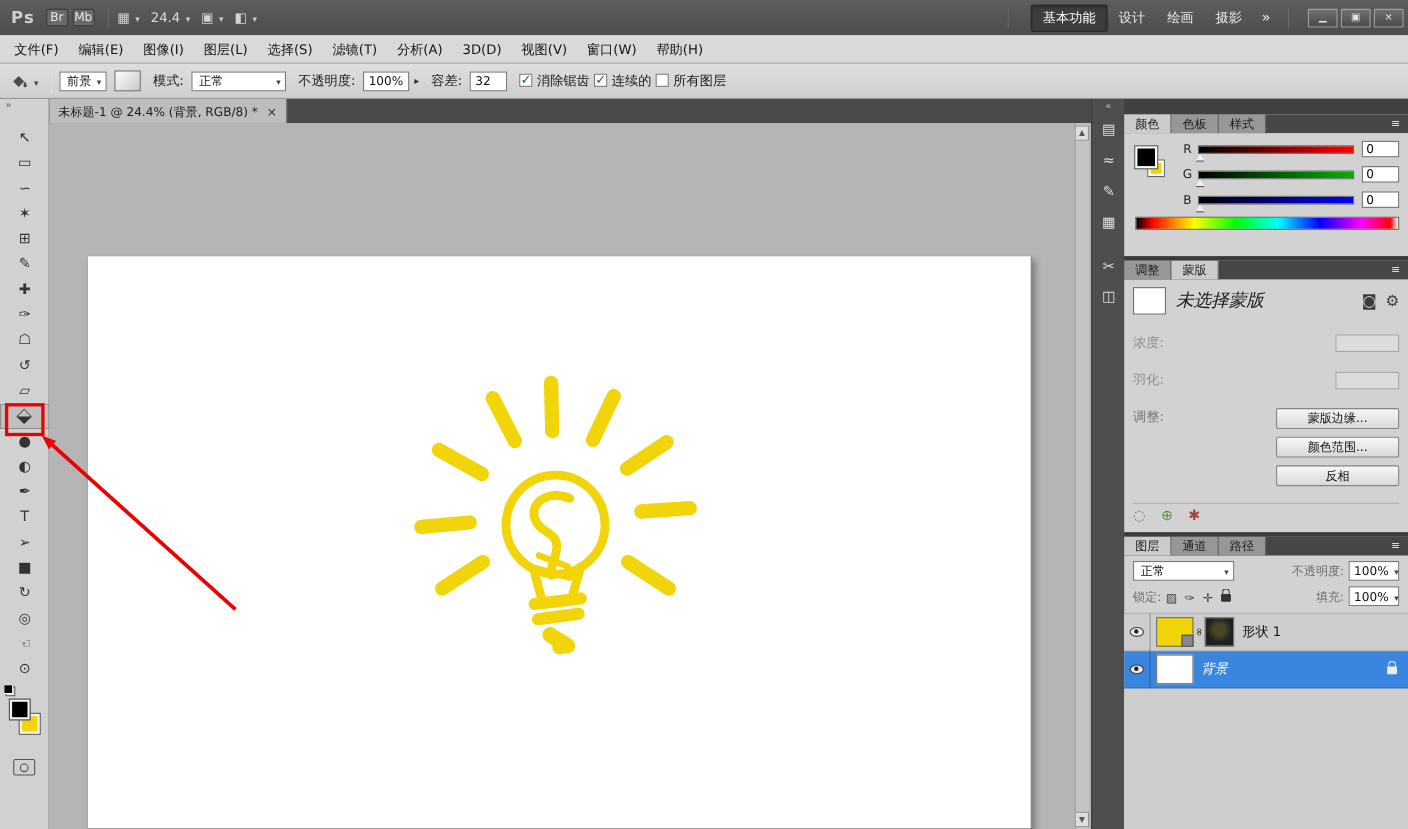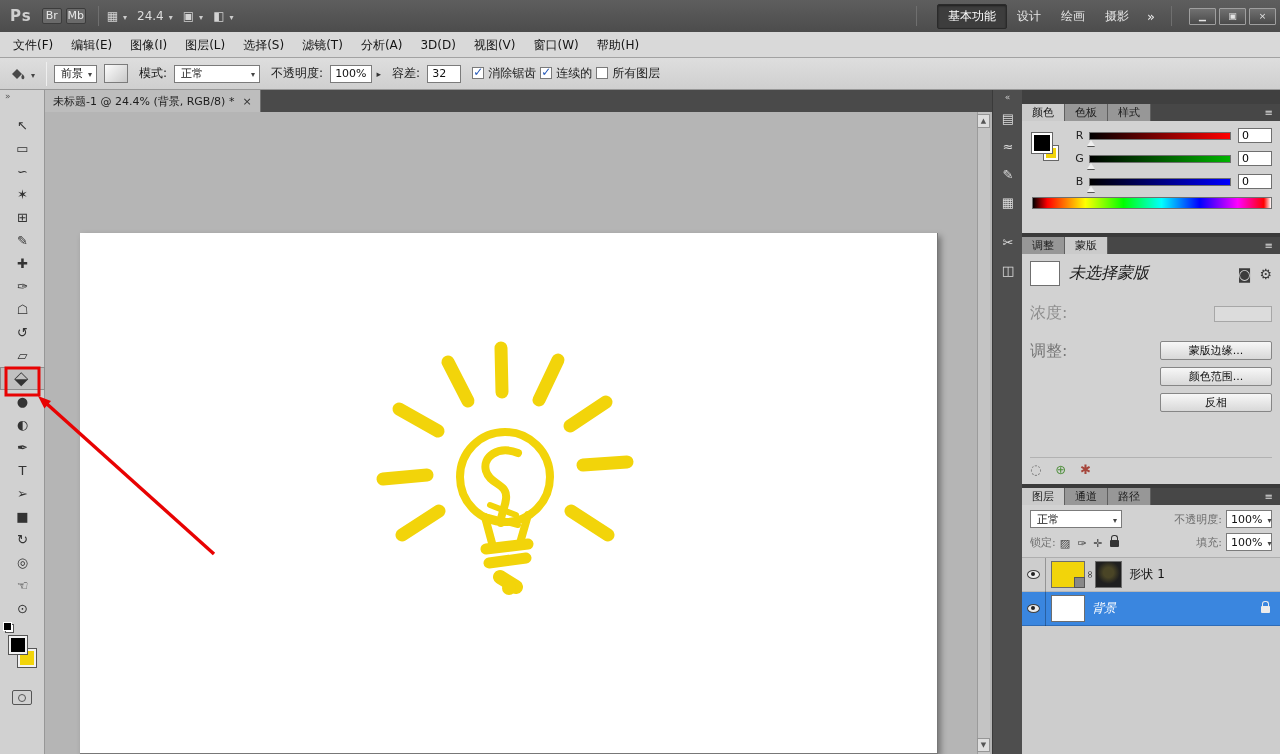--- a/index.html
+++ b/index.html
@@ -113,21 +113,21 @@
   .chan-val{width:34px;height:15px;background:#fff;border:1px solid #6f6f6f;font-size:11px;line-height:14px;padding:0 3px;}
   .spectrum{height:12px;margin:4px 0 0 2px;border:1px solid #6f6f6f;background:linear-gradient(90deg,#000 0%,#f00 6%,#ff0 22%,#0f0 38%,#0ff 54%,#00f 70%,#f0f 86%,#f00 97%,#fff 100%);}
 
   
   #mask-body{height:230px;display:flex;flex-direction:column;}
   .mk-row1{display:flex;align-items:center;}
   .mk-thumb{width:30px;height:25px;background:#fff;border:1px solid #6f6f6f;box-shadow:inset 0 0 0 1px #fff;}
   .mk-status{font-size:16px;font-style:italic;color:#1a1a1a;margin-left:9px;}
   .mk-icon{font-size:14px;color:#3c3c3c;margin-left:8px;}
   .mk-field{display:flex;align-items:center;justify-content:space-between;margin-top:17px;}
-  .mk-label{font-size:16px;color:#8f8f8f;}
+  .mk-label{font-size:12px;color:#8f8f8f;}
   .dis-input{width:58px;height:16px;background:#dcdcdc;border:1px solid #a7a7a7;}
   .mk-adjust{display:flex;margin-top:17px;}
   .mk-adjust .mk-label{color:#777;}
   #mask-buttons{margin-left:auto;}
   .pbtn{display:block;width:112px;height:19px;background:linear-gradient(#f7f7f7,#d8d8d8);border:1px solid #868686;border-radius:2px;font-size:11px;color:#111;text-align:center;line-height:17px;margin:0 0 7px auto;}
   .mk-footer{margin-top:auto;border-top:1px solid #b2b2b2;padding-top:4px;display:flex;gap:14px;}
   .mk-ficon{font-size:13px;}
 
   
   .layers-body{flex:1;display:flex;flex-direction:column;padding:0 !important;}
@@ -443,20 +443,24 @@
             <span class="mk-thumb"></span>
             <span class="mk-status">未选择蒙版</span>
             <span class="flex-sp"></span>
             <span class="mk-icon">◙</span>
             <span class="mk-icon">⚙</span>
           </div>
           <div class="mk-field">
             <span class="mk-label">浓度:</span>
             <span class="dis-input"></span>
           </div>
+          <div class="mk-field">
+            <span class="mk-label">羽化:</span>
+            <span class="dis-input"></span>
+          </div>
           <div class="mk-adjust">
             <span class="mk-label">调整:</span>
             <div id="mask-buttons">
                 <span class="pbtn">蒙版边缘...</span>
                 <span class="pbtn">颜色范围...</span>
                 <span class="pbtn">反相</span>
               </div>
           </div>
           <div class="mk-footer" id="mask-footer">
               <span class="mk-ficon" style="color: rgb(111, 111, 111);">◌</span>

